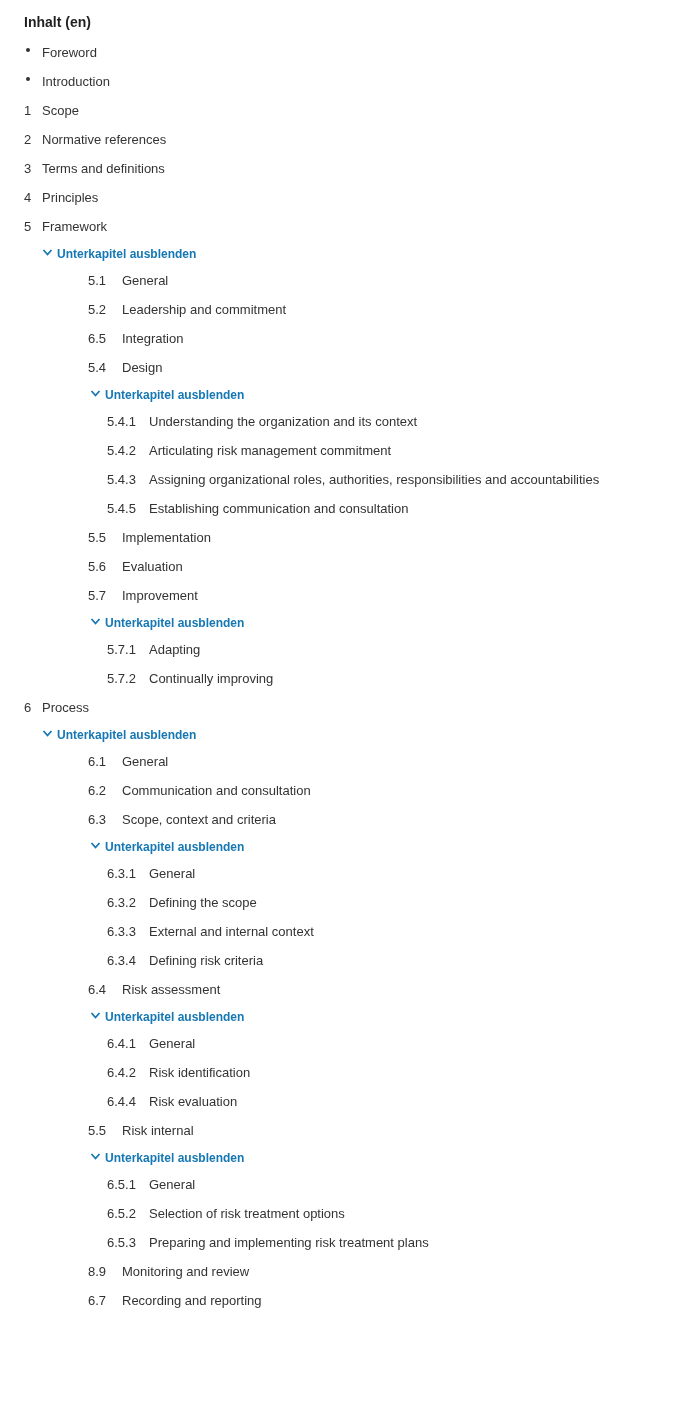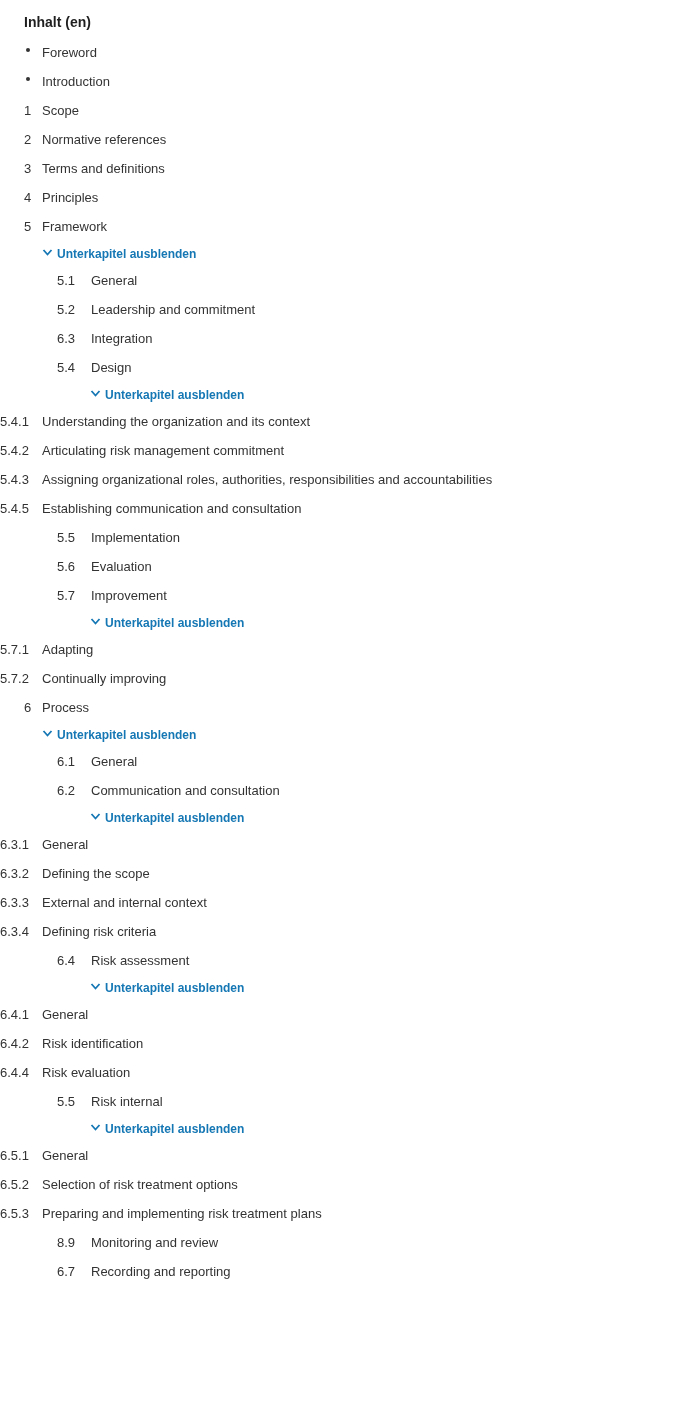--- a/index.html
+++ b/index.html
@@ -38,23 +38,23 @@
   .row .num {
     flex: 0 0 auto;
     color: #333333;
   }
   .row .label {
     flex: 0 0 auto;
   }
   
   .lvl1 { padding-left: 24px; }
   .lvl1 .num { width: 18px; }
-  .lvl2 { padding-left: 57px; }
+  .lvl2 { padding-left: 88px; }
   .lvl2 .num { width: 34px; }
-  .lvl3 { }
+  .lvl3 { padding-left: 107px; }
   .lvl3 .num { width: 42px; }
   .bullet-col {
     width: 18px;
     flex: 0 0 auto;
     position: relative;
   }
   .bullet-dot {
     position: absolute;
     left: 2px;
     top: -9px;
@@ -129,21 +129,21 @@
       </div>
       <div class="row lvl2">
         <span class="num">5.1</span>
         <span class="label">General</span>
       </div>
       <div class="row lvl2">
         <span class="num">5.2</span>
         <span class="label">Leadership and commitment</span>
       </div>
       <div class="row lvl2">
-        <span class="num">6.3</span>
+        <span class="num">6.5</span>
         <span class="label">Integration</span>
       </div>
       <div class="row lvl2">
         <span class="num">5.4</span>
         <span class="label">Design</span>
       </div>
       <div class="toggle-row t2" style="color: rgb(21, 119, 180);">
         <span class="chev"><svg width="11" height="11" viewBox="0 0 11 11">
             <polyline points="1.5,3 5.5,7.5 9.5,3" fill="none" stroke="#1577b4" stroke-width="1.8"></polyline>
           </svg></span>
@@ -201,20 +201,24 @@
           </svg></span>
         <span class="toggle-label">Unterkapitel ausblenden</span>
       </div>
       <div class="row lvl2">
         <span class="num">6.1</span>
         <span class="label">General</span>
       </div>
       <div class="row lvl2">
         <span class="num">6.2</span>
         <span class="label">Communication and consultation</span>
+      </div>
+      <div class="row lvl2">
+        <span class="num">6.3</span>
+        <span class="label">Scope, context and criteria</span>
       </div>
       <div class="toggle-row t2" style="color: rgb(21, 119, 180);">
         <span class="chev"><svg width="11" height="11" viewBox="0 0 11 11">
             <polyline points="1.5,3 5.5,7.5 9.5,3" fill="none" stroke="#1577b4" stroke-width="1.8"></polyline>
           </svg></span>
         <span class="toggle-label">Unterkapitel ausblenden</span>
       </div>
       <div class="row lvl3">
         <span class="num">6.3.1</span>
         <span class="label">General</span>

